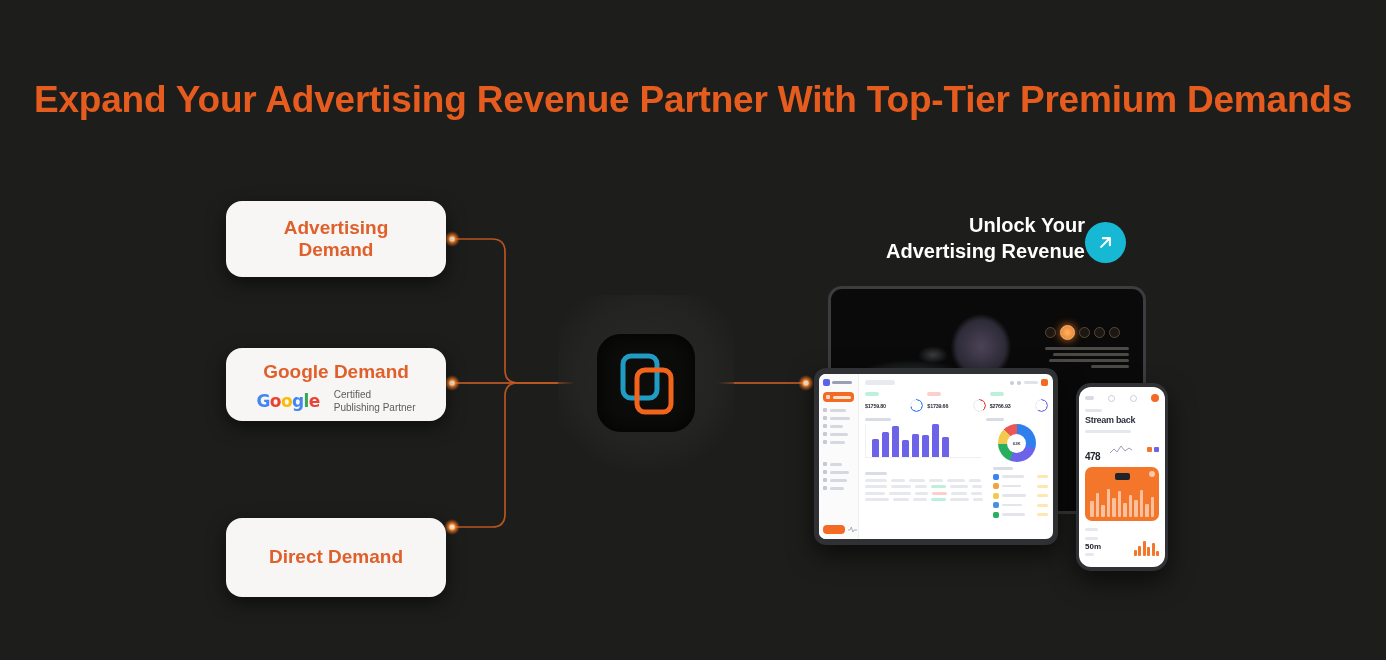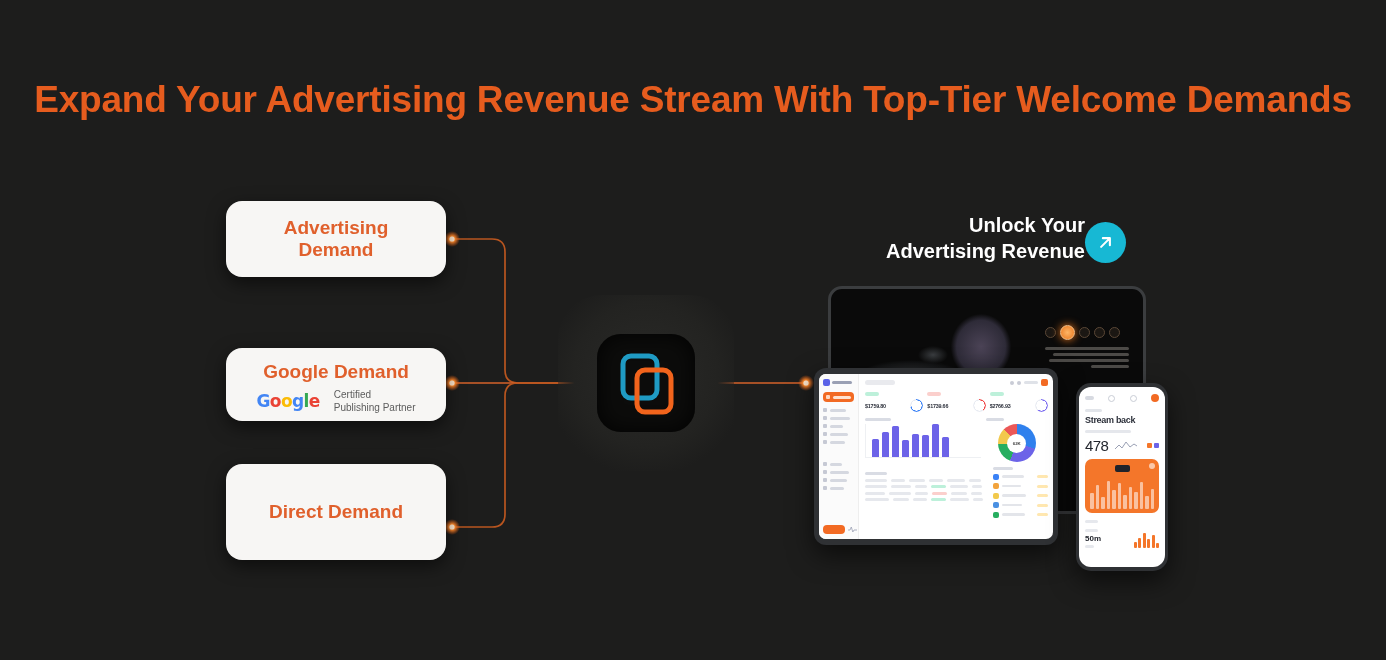--- a/index.html
+++ b/index.html
@@ -37,21 +37,21 @@
   .card-title {
     color: #e0602c;
     font-weight: bold;
     text-align: center;
     line-height: 1.18;
   }
   #card-programmatic { left: 226px; top: 201px; height: 76px; }
   #card-programmatic .card-title { font-size: 19px; }
   #card-google { left: 226px; top: 348px; height: 73px; padding-top: 6px; }
   #card-google .card-title { font-size: 19px; }
-  #card-direct { left: 226px; top: 464px; height: 96px; }
+  #card-direct { left: 226px; top: 518px; height: 79px; }
   #card-direct .card-title { font-size: 19px; }
 
   .gp-row { display: flex; align-items: center; gap: 14px; margin-top: 5px; }
   .google-logo { font-size: 17px; font-weight: bold; letter-spacing: -0.6px; font-family: "DejaVu Sans", sans-serif; }
   .g1 { color: #4285F4; } .g2 { color: #EA4335; } .g3 { color: #FBBC05; }
   .g4 { color: #4285F4; } .g5 { color: #34A853; } .g6 { color: #EA4335; }
   .gp-text { color: #5c5c5c; font-size: 10px; line-height: 1.3; }
 
   
   .wires { position: absolute; left: 0; top: 0; width: 1386px; height: 660px; }
@@ -172,38 +172,38 @@
   }
   .phone-screen { width: 100%; height: 100%; border-radius: 12px; background: #fff; padding: 7px 6px; overflow: hidden; position: relative; }
   .ph-top { display: flex; align-items: center; justify-content: space-between; margin-bottom: 7px; }
   .ph-menu { width: 9px; height: 4px; border-radius: 2px; background: #d7dae1; }
   .ph-ic { width: 7px; height: 7px; border-radius: 50%; border: 1.2px solid #c8ccd5; }
   .ph-av { width: 8px; height: 8px; border-radius: 50%; background: #f26a23; }
   .ph-kicker { height: 3px; width: 17px; border-radius: 2px; background: #e2e5ea; margin-bottom: 3px; }
   .ph-hello { font-size: 9px; font-weight: bold; color: #2c303a; letter-spacing: -0.3px; }
   .ph-sub { height: 3px; width: 46px; border-radius: 2px; background: #e5e7ec; margin: 5px 0 4px; }
   .ph-row { display: flex; align-items: center; justify-content: space-between; }
-  .ph-num { font-size: 15px; font-weight: normal; color: #23262e; letter-spacing: -0.6px; }
+  .ph-num { font-size: 10px; font-weight: bold; color: #23262e; letter-spacing: -0.6px; margin-top: 14px; }
   .ph-card { margin-top: 5px; background: #f4762a; border-radius: 7px; height: 54px; padding: 6px 5px; position: relative; overflow: hidden; }
   .ph-chip { width: 15px; height: 7px; border-radius: 2px; background: #20232a; margin: 0 auto; }
   .ph-cbars { position: absolute; left: 5px; right: 5px; bottom: 4px; display: flex; align-items: flex-end; gap: 2px; height: 30px; }
   .ph-cb { flex: 1; background: rgba(255,255,255,0.55); border-radius: 1px; }
   .ph-corner { position: absolute; right: 4px; top: 4px; width: 6px; height: 6px; border-radius: 50%; background: rgba(255,255,255,0.6); }
   .ph-lbl { height: 3px; width: 13px; border-radius: 2px; background: #e6e8ed; margin-top: 7px; }
   .ph-foot { display: flex; align-items: flex-end; justify-content: space-between; margin-top: 6px; }
   .ph-mins { font-size: 8px; font-weight: bold; color: #23262e; }
   .ph-fbars { display: flex; align-items: flex-end; gap: 1.5px; height: 15px; }
   .ph-fb { width: 3px; background: #f4762a; border-radius: 1px; }
 </style>
 </head>
 <body>
 
 <div class="stage">
 
-  <div class="headline">Expand Your Advertising Revenue Stream With Top-Tier Welcome Demands</div>
+  <div class="headline">Expand Your Advertising Revenue Partner With Top-Tier Premium Demands</div>
 
   <svg class="wires" viewBox="0 0 1386 660">
     <defs>
       <radialGradient id="dotg">
         <stop offset="0%" stop-color="#ffd9b0"></stop>
         <stop offset="38%" stop-color="#ff8a2b"></stop>
         <stop offset="100%" stop-color="rgba(226,92,20,0)"></stop>
       </radialGradient>
     </defs>
 

